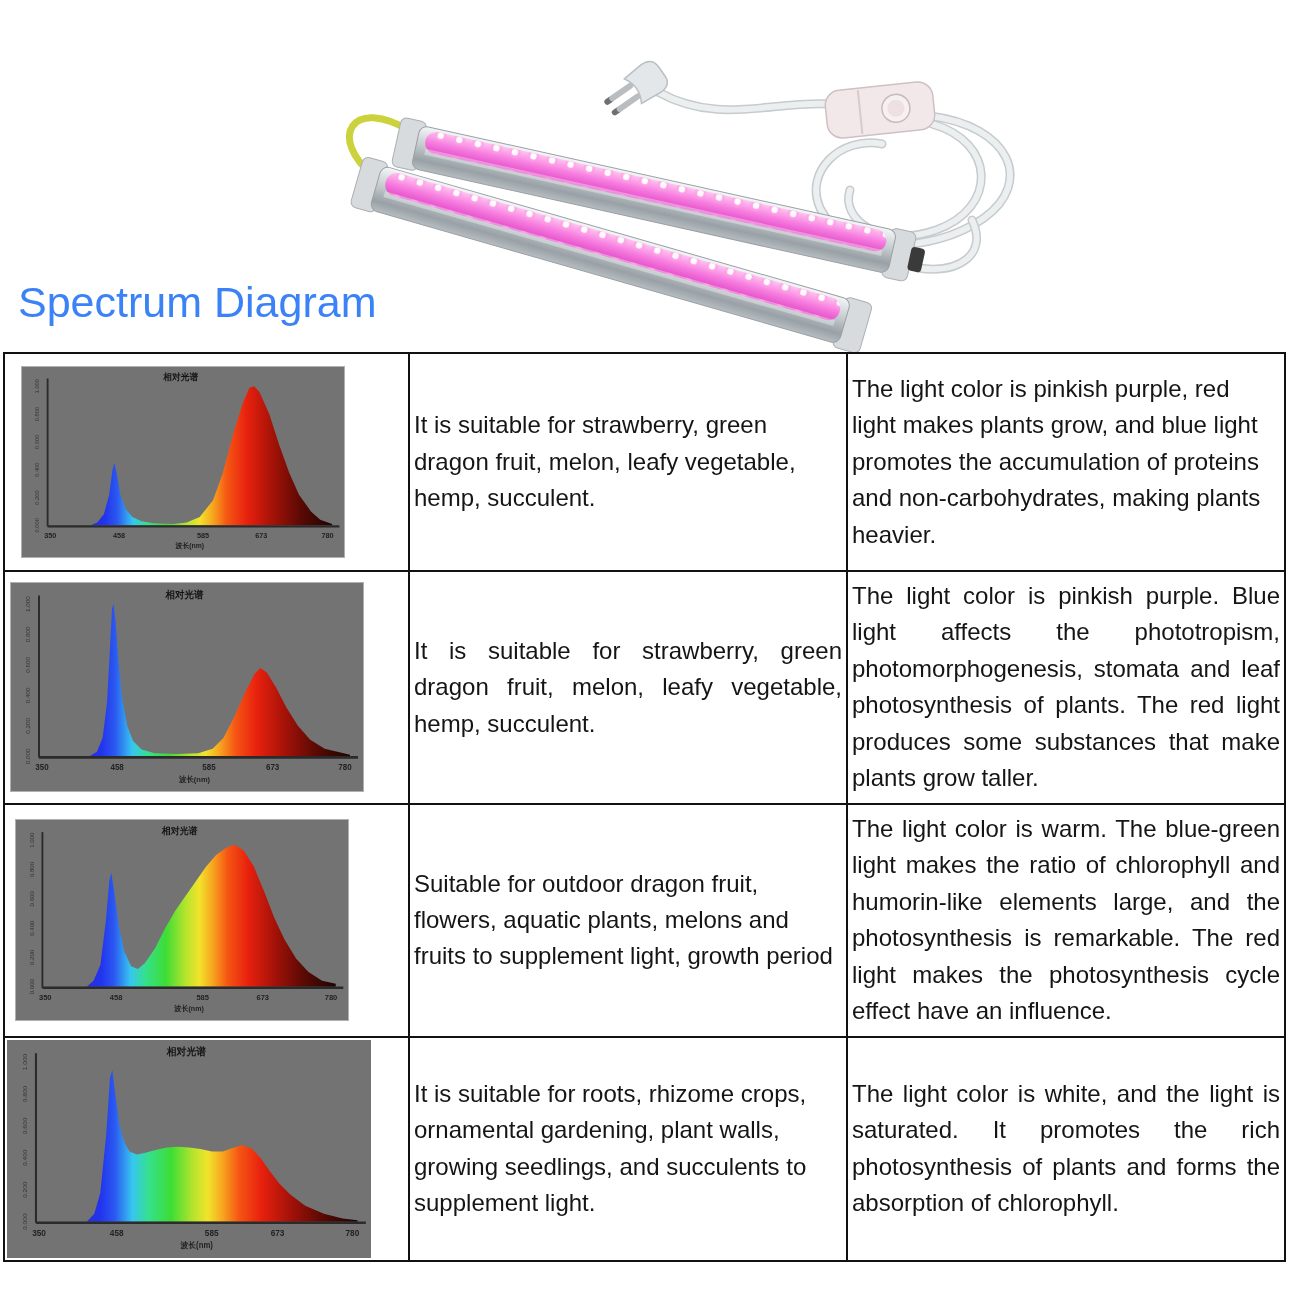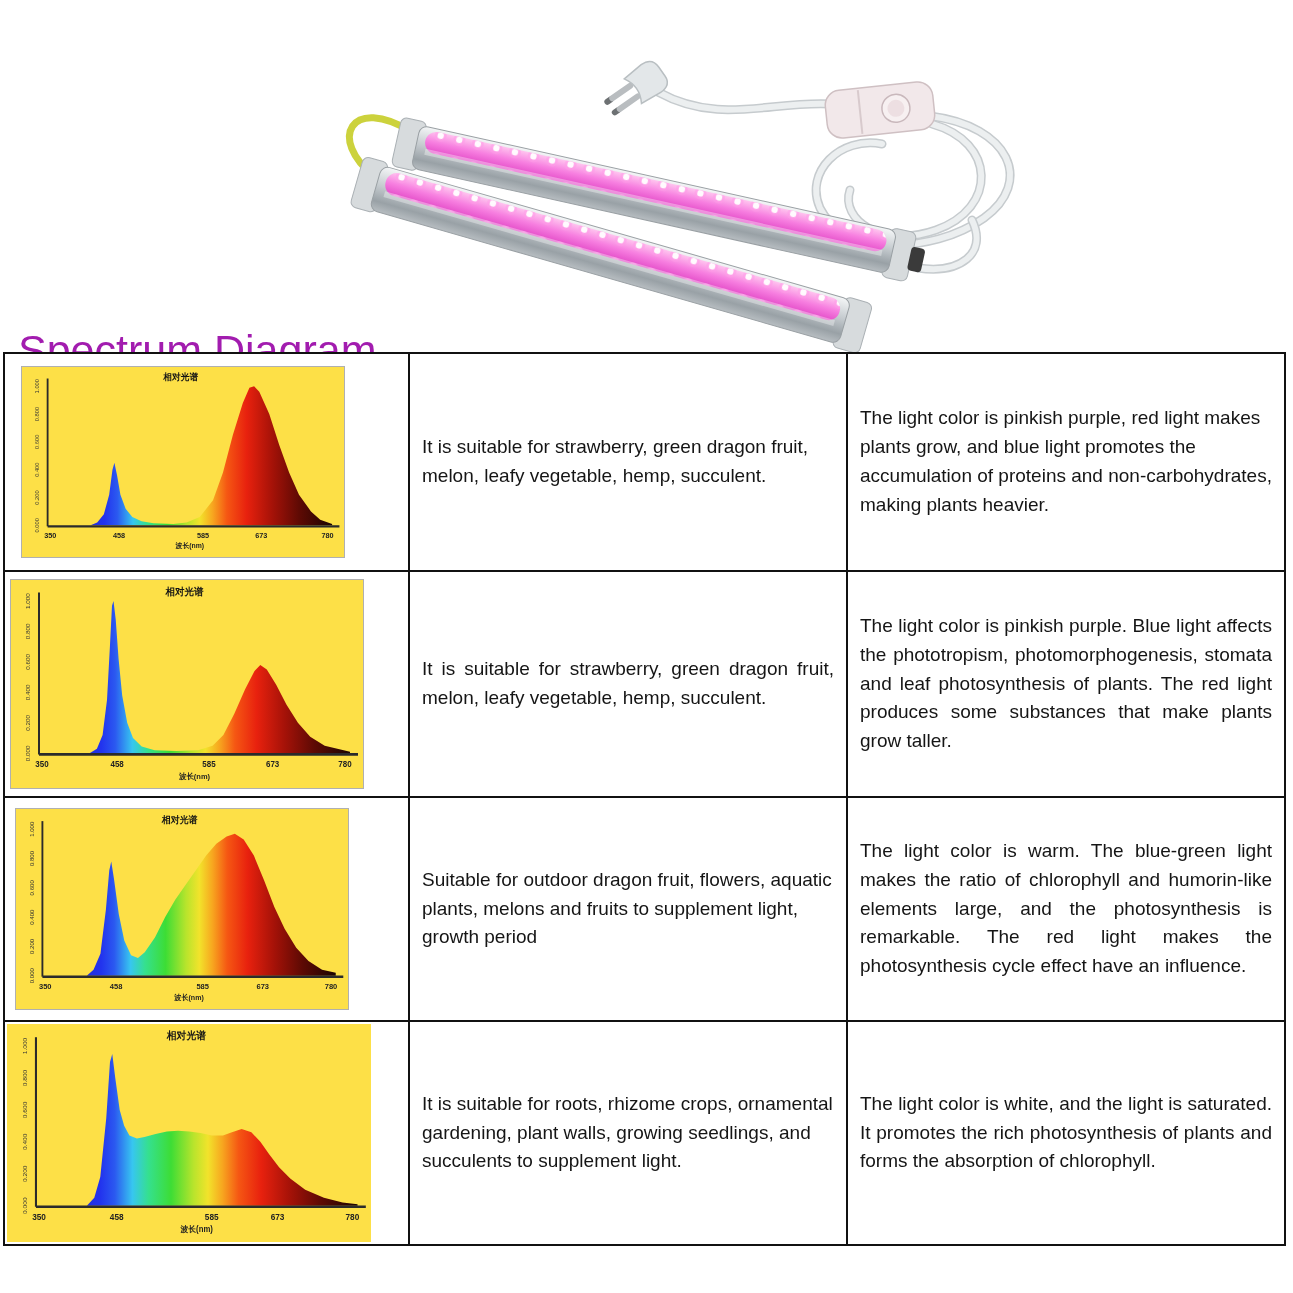--- a/index.html
+++ b/index.html
@@ -2,37 +2,37 @@
 <html><head>
 <meta charset="utf-8">
 <style>
   html,body{margin:0;padding:0;}
   body{
     width:1293px;height:1293px;position:relative;overflow:hidden;
     background:#ffffff;font-family:"Liberation Sans",sans-serif;color:#1a1a1a;
   }
   .page-heading{
     position:absolute;left:18px;top:278px;
-    font-size:43px;font-weight:400;letter-spacing:0px;color:#a21caf;margin-top:48px;
+    font-size:43px;font-weight:400;letter-spacing:0px;color:#3b82f6;
   }
   .product-photo{position:absolute;left:320px;top:40px;width:740px;height:312px;}
   .spec-table{
     position:absolute;left:3px;top:352px;width:1281px;
     border-collapse:collapse;table-layout:fixed;
   }
   .spec-table td{
     border:2.5px solid #111111;padding:0;vertical-align:middle;overflow:hidden;background:#fff;
   }
   .cell-text{
-    font-size:19px;line-height:1.52;color:#151515;padding:6px 12px;
+    font-size:24px;line-height:1.52;color:#151515;padding:6px 4px;
   }
   .t-left{text-align:left}
   .t-just{text-align:justify;text-justify:inter-word}
   .t-center{text-align:left}
-  .chart-box{background:#fde047;}
+  .chart-box{background:#737373;}
   .chart-box svg{display:block;width:100%;height:100%;}
   .cb-r1{width:322px;height:190px;margin:12px 0 12px 16px;border:1px solid #b0b0b0;}
   .cb-r2{width:352px;height:208px;margin:7px 0 7px 5px;border:1px solid #b0b0b0;}
   .cb-r3{width:332px;height:200px;margin:10px 0 10px 10px;border:1px solid #b0b0b0;}
   .cb-r4{width:364px;height:218px;margin:2px 0 2px 2px;border:none;}
   tr.row-1{height:216px}
   tr.row-2{height:223px}
   tr.row-3{height:222px}
   tr.row-4{height:222px}
 </style>

